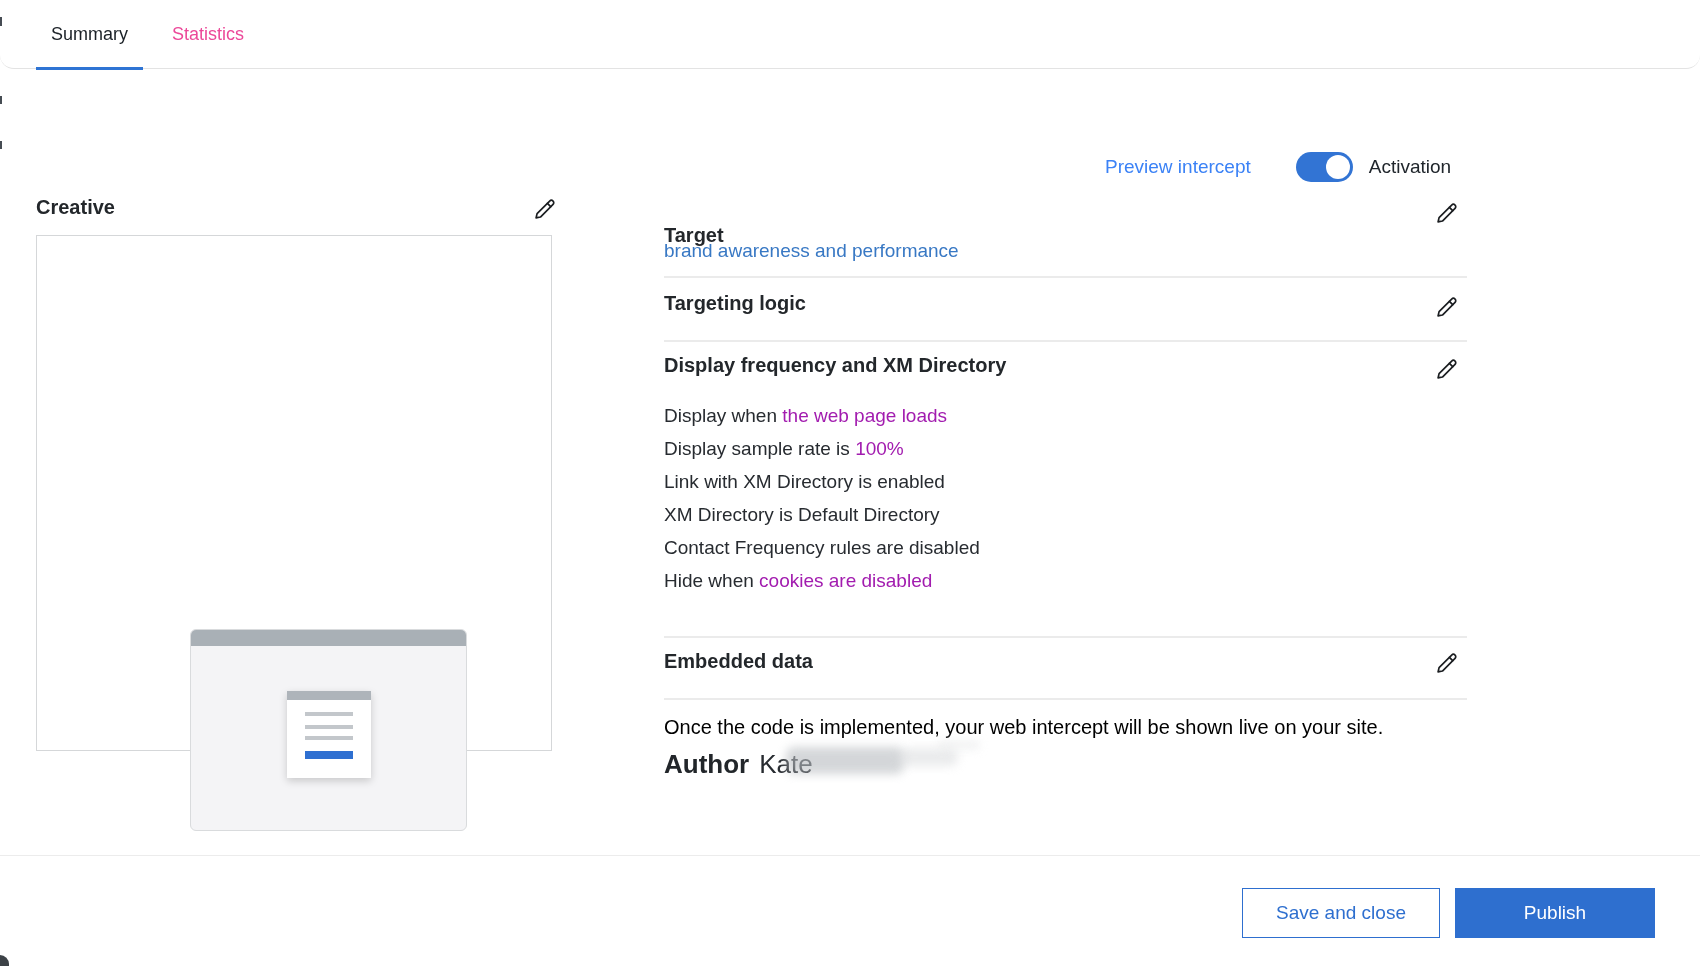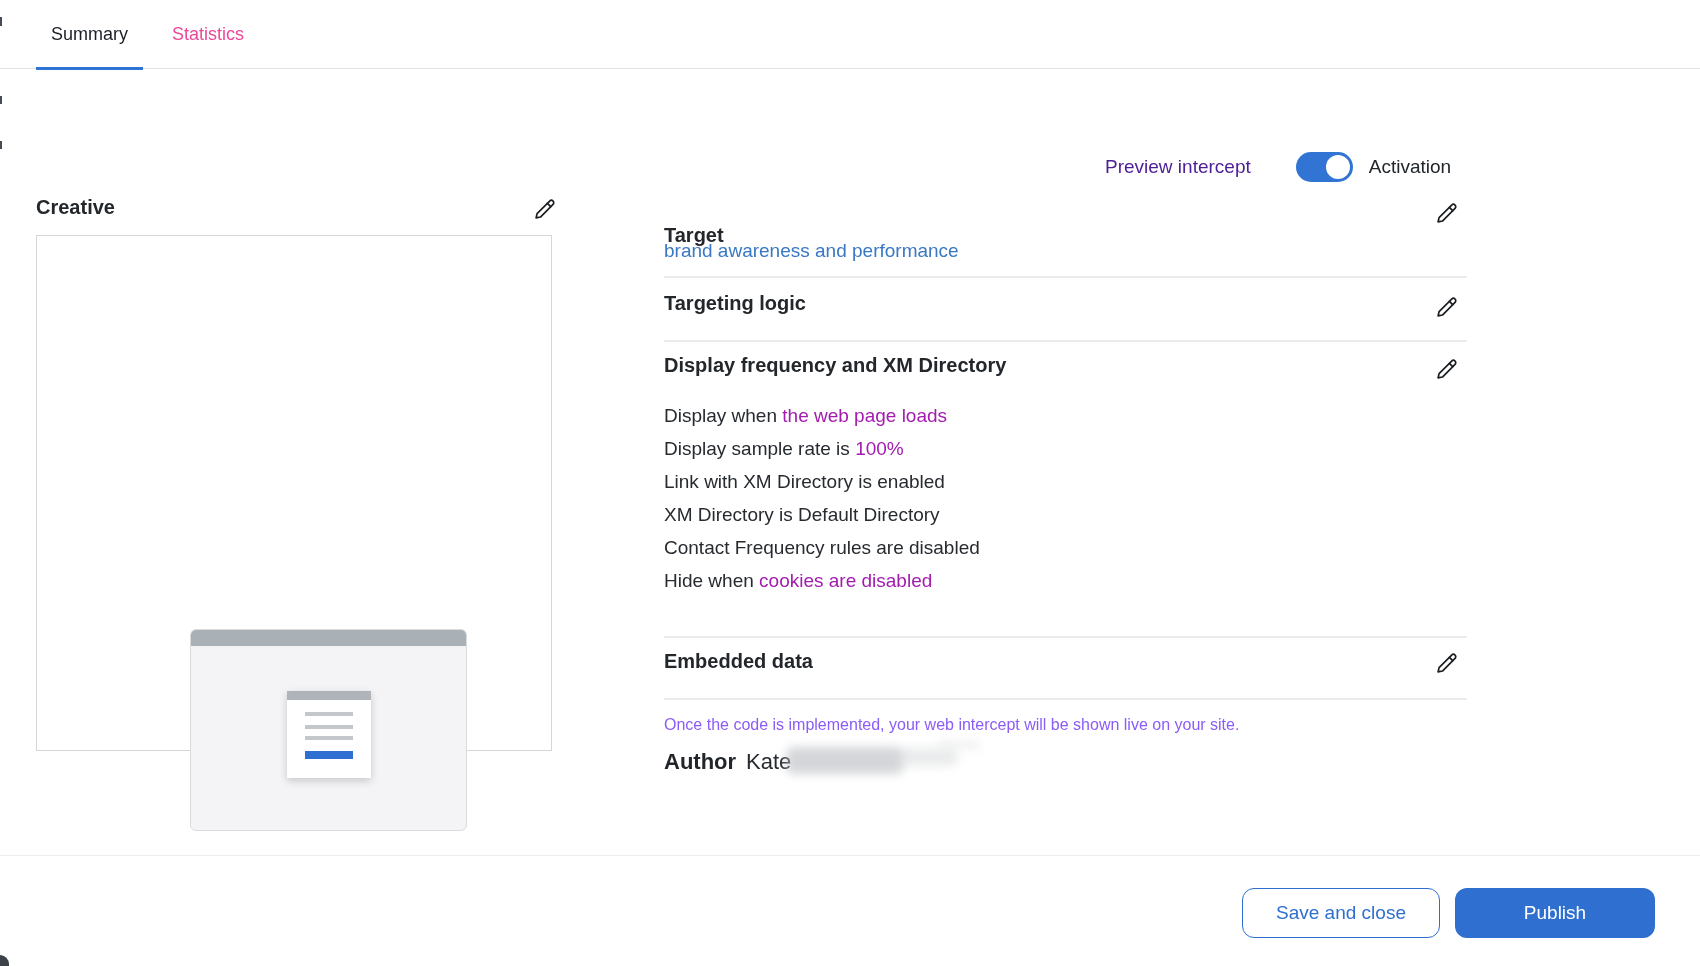--- a/index.html
+++ b/index.html
@@ -3,31 +3,31 @@
 <meta charset="utf-8">
 <style>
   * { margin:0; padding:0; box-sizing:border-box; }
   html,body { background:#ffffff; }
   .screen {
     position:relative; width:1700px; height:966px; background:#ffffff;
     font-family:"Liberation Sans", sans-serif; color:#2c3136; overflow:hidden;
   }
   
   .tabbar { position:absolute; left:0; top:0; width:100%; height:69px;
-    border-bottom:1px solid #e3e3e3; background:#fff; }
+    border-bottom:1px solid #e3e3e3; background:#fff;border-radius:14px; }
   .tab { position:absolute; top:0; height:69px; display:flex; align-items:center;
     padding:0 15px; font-size:18px; cursor:pointer; }
   .tab-summary { left:36px; color:#1b2127; font-weight:500; }
   .tab-summary .underline { position:absolute; left:0; bottom:-1px; width:100%;
     height:3px; background:#2e74d4; }
   .tab-statistics { left:157px; color:#ec4899; }
   
   .top-controls { position:absolute; left:1105px; top:148px; height:38px;
     display:flex; align-items:center; }
-  .preview-link { font-size:19px; color:#4c1d95; cursor:pointer; }
+  .preview-link { font-size:19px; color:#3b82f6; cursor:pointer; }
   .toggle { position:relative; width:57px; height:30px; border-radius:16px;
     background:#3274d4; margin-left:45px; cursor:pointer; }
   .toggle .knob { position:absolute; top:3px; right:3px; width:24px; height:24px;
     border-radius:50%; background:#ffffff; }
   .activation-label { font-size:19px; color:#20262c; margin-left:16px; }
   
   .h-section { position:absolute; font-size:20px; font-weight:700; color:#23272b; }
   .pencil-btn { position:absolute; width:27px; height:27px; background:none;
     border:none; cursor:pointer; padding:0; }
   .pencil-btn svg { display:block; }
@@ -43,30 +43,30 @@
   .mini-bar { position:absolute; left:0; top:0; width:100%; height:9px; background:#aeb4ba; }
   .mini-line { position:absolute; left:18px; width:48px; height:4px; background:#c3c7cb; }
   .mini-line.l1 { top:21px; } .mini-line.l2 { top:34px; } .mini-line.l3 { top:45px; }
   .mini-cta { position:absolute; left:18px; top:60px; width:48px; height:8px; background:#2e6fd1; }
   
   .link-blue { position:absolute; font-size:19px; color:#3878c4; cursor:pointer; }
   .divider { position:absolute; left:664px; width:803px; height:2px; background:#ebebeb; }
   .body-lines { position:absolute; left:664px; top:399px; font-size:19px;
     line-height:33px; color:#272b30; }
   .body-lines b { font-weight:400; color:#a21caf; }
-  .note-text { position:absolute; left:664px; top:716px; font-size:16px; color:#8b5cf6; }
-  .author-row { position:absolute; left:664px; top:749px; font-size:22px; color:#272b30; }
+  .note-text { position:absolute; left:664px; top:716px; font-size:20px; color:#000000; }
+  .author-row { position:absolute; left:664px; top:749px; font-size:26px; color:#272b30; }
   .author-row .author-label { font-weight:700; color:#22262a; margin-right:10px; }
   .blur-smudge { position:absolute; border-radius:8px; filter:blur(5px); }
   .blur-main { left:786px; top:747px; width:118px; height:27px; background:#b8bcc0; opacity:.6; }
   .blur-tail { left:900px; top:748px; width:58px; height:18px; background:#d9dbdd; opacity:.55; }
   .blur-hint { left:938px; top:741px; width:42px; height:8px; background:#e9eaeb; opacity:.7; }
   
   .footer-divider { position:absolute; left:0; top:855px; width:100%; height:1px; background:#ececec; }
-  .btn { position:absolute; top:888px; height:50px; border-radius:12px; font-size:19px;
+  .btn { position:absolute; top:888px; height:50px; border-radius:0; font-size:19px;
     font-family:"Liberation Sans", sans-serif; cursor:pointer; }
   .btn-save { left:1242px; width:198px; background:#ffffff; color:#2e6fcf;
     border:1px solid #2e6fcf; }
   .btn-publish { left:1455px; width:200px; background:#2e6fcf; color:#ffffff; border:none; }
   
   .edge-mark { position:absolute; left:0; width:2px; background:#464c53; }
   .em1 { top:17px; height:9px; } .em2 { top:96px; height:8px; } .em3 { top:141px; height:8px; }
   .corner-mark { position:absolute; left:0; bottom:0; width:9px; height:11px;
     background:#3c4247; border-radius:0 10px 0 0; }
 </style>

